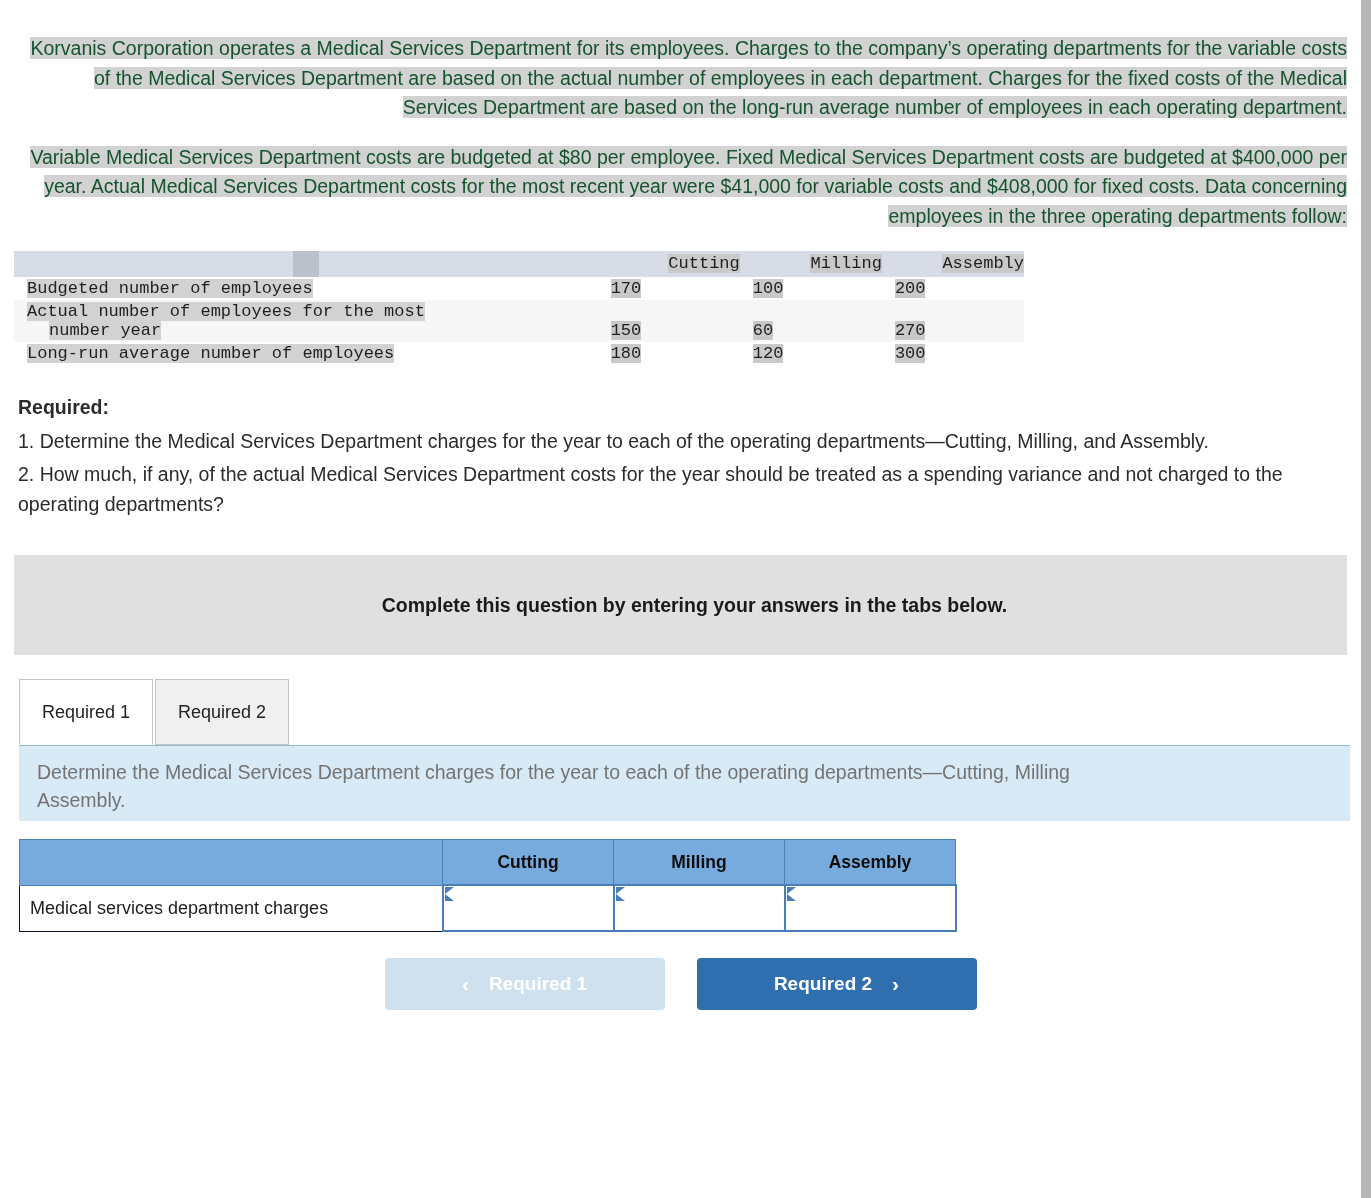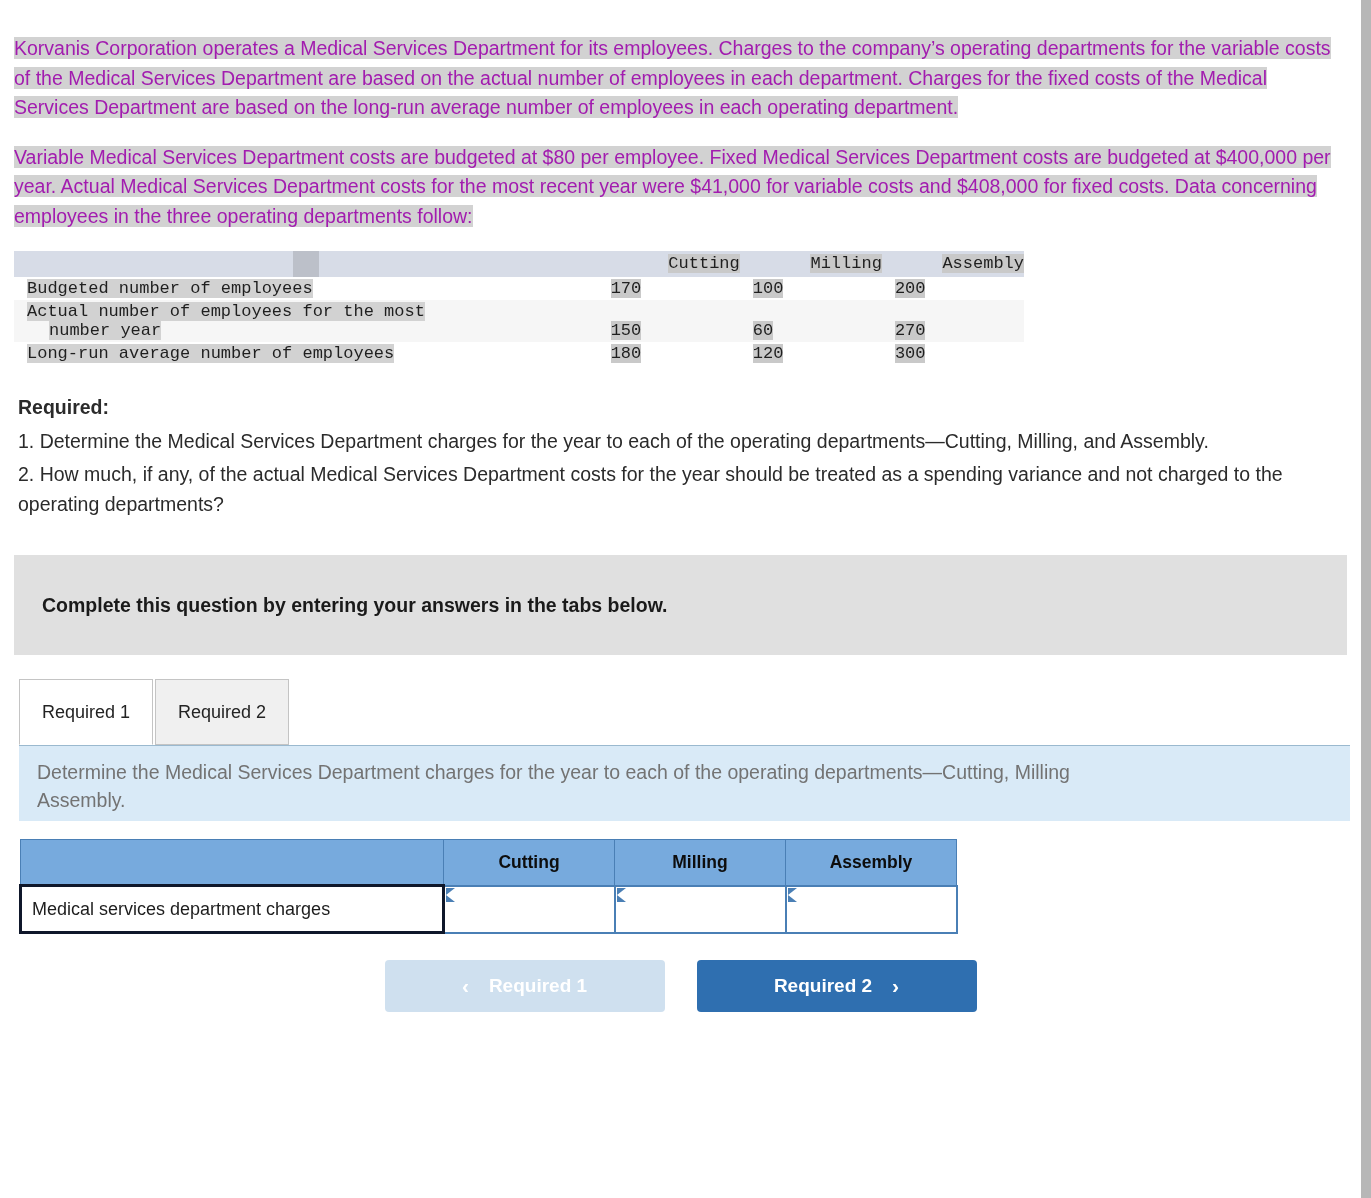--- a/index.html
+++ b/index.html
@@ -34,21 +34,22 @@
   }
 
   
   .stem {
     padding: 34px 14px 0 14px;
   }
   .para {
     font-size: 19.5px;
     line-height: 29.5px;
     margin: 0 0 20px 0;
-    color: #a21caf;
+    color: #14532d;
+    text-align: right;
   }
   .para span.hl { background: #d2d2d2; }
 
   
   .data-table {
     width: 1010px;
     margin: 4px 0 0 14px;
     border-collapse: collapse;
     font-family: "Liberation Mono", "DejaVu Sans Mono", monospace;
     font-size: 17px;
@@ -96,20 +97,21 @@
 
   
   .banner {
     margin: 36px 14px 0 14px;
     background: #e0e0e0;
     height: 100px;
     display: flex;
     align-items: center;
     padding-left: 28px;
     box-sizing: border-box;
+    justify-content: center;
   }
   .banner-text {
     font-size: 19.5px;
     font-weight: bold;
     color: #1a1a1a;
   }
 
   
   .tabs {
     margin: 24px 0 0 19px;
@@ -169,21 +171,21 @@
     font-weight: bold;
     height: 42px;
     text-align: center;
   }
   .answer-table th.stub {
     width: 420px;
     background: #77aadd;
   }
   .answer-table th.col { width: 168px; }
   .answer-table td.rowlabel {
-    border: 3px solid #0f172a;
+    border: 1px solid #0f172a;
     height: 42px;
     padding-left: 10px;
     background: #ffffff;
     color: #1d1d1d;
     font-size: 18px;
   }
   .answer-table td.cell {
     border: 2px solid #4a7fb5;
     background: #ffffff;
     position: relative;

